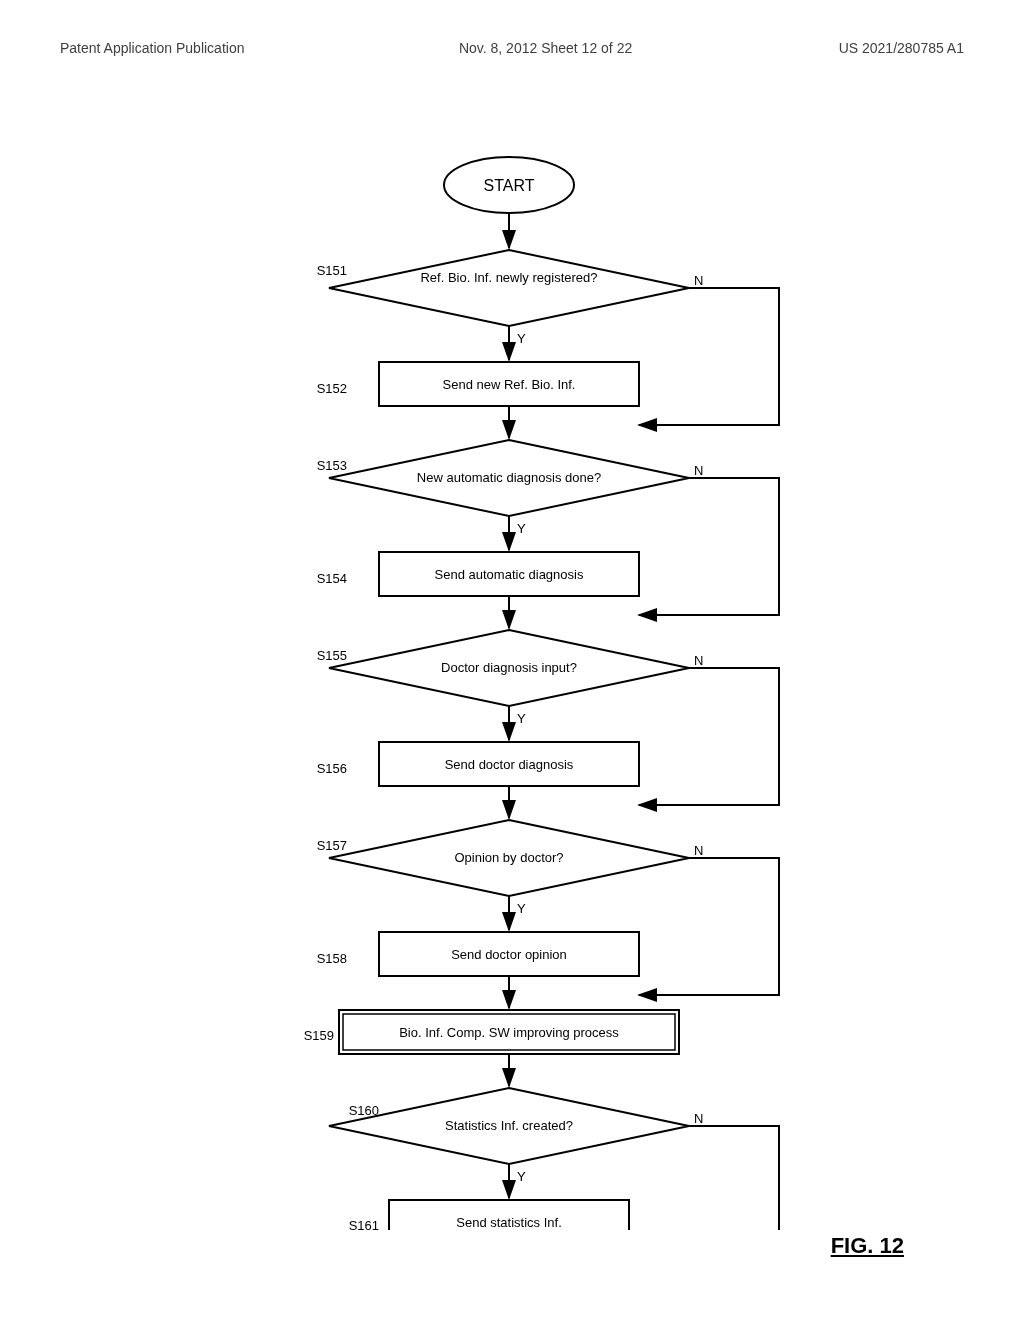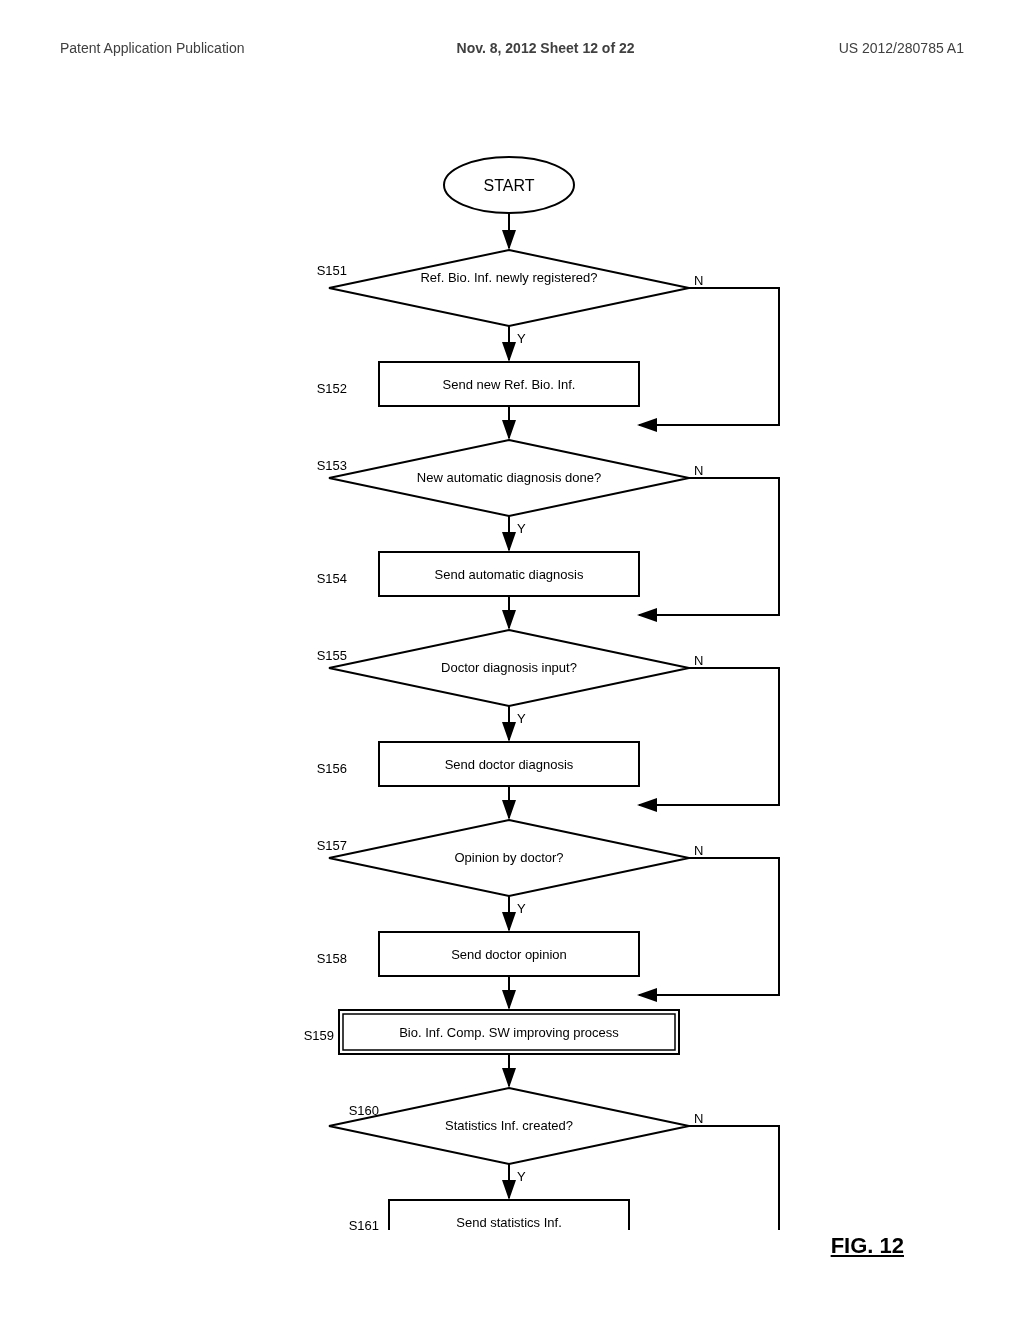--- a/index.html
+++ b/index.html
@@ -21,21 +21,21 @@
       top: 40px;
       left: 60px;
       right: 60px;
       display: flex;
       justify-content: space-between;
       align-items: center;
       font-size: 14px;
       color: #404040;
     }
     .header-left { font-weight: normal; }
-    .header-center { font-weight: bold; margin-left: 8px; }
+    .header-center { font-weight: normal; margin-left: 8px; }
     .header-right { font-weight: normal; }
 
     .diagram-container {
       position: absolute;
       top: 130px;
       left: 0;
       right: 7px;
       display: flex;
       justify-content: center;
     }
@@ -54,21 +54,21 @@
       text-decoration: underline;
     }
   </style>
 </head>
 <body>
 
 <div class="page">
   <div class="header">
     <span class="header-left">Patent Application Publication</span>
     <span class="header-center">Nov. 8, 2012   Sheet 12 of 22</span>
-    <span class="header-right">US 2012/280785 A1</span>
+    <span class="header-right">US 2021/280785 A1</span>
   </div>
 
   <div class="diagram-container">
     <svg class="flowchart" viewBox="0 0 700 1100" xmlns="http://www.w3.org/2000/svg">
       <defs>
         <marker id="arrowhead" markerWidth="10" markerHeight="7" refX="9" refY="3.5" orient="auto">
           <polygon points="0 0, 10 3.5, 0 7" fill="#000"></polygon>
         </marker>
       </defs>
 

